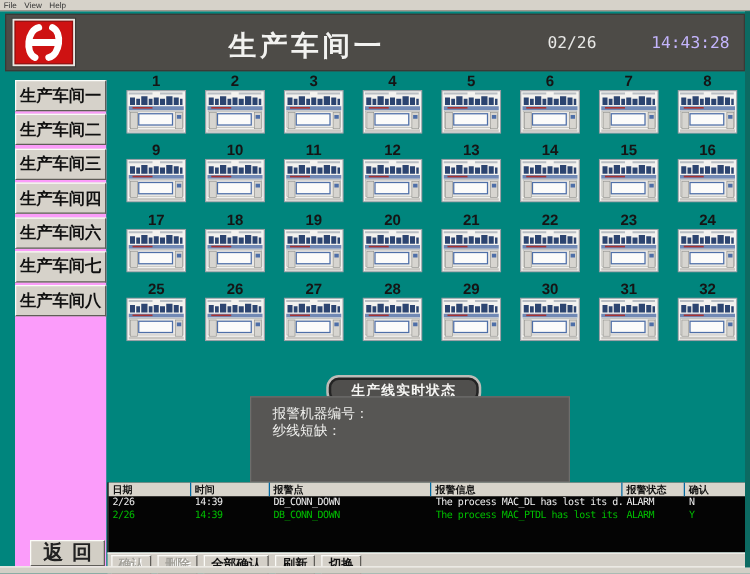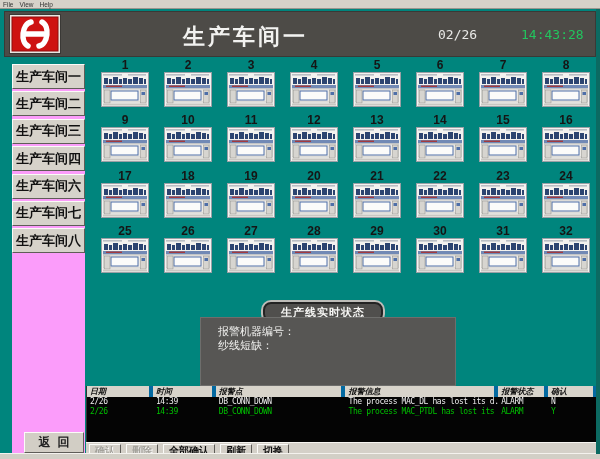--- a/index.html
+++ b/index.html
@@ -15,33 +15,33 @@
   .window-bottom{position:absolute;left:0;top:453px;width:600px;height:6px;
                  background:#d2cfc6;border-top:1px solid #f4f2ee;}
   
   .titlebar{position:absolute;left:4px;top:11px;width:592px;height:46px;background:#4d4b47;
             border:1px solid #3a3936;box-sizing:border-box;}
   .logo{position:absolute;left:4px;top:2px;width:52px;height:40px;}
   .app-title{position:absolute;left:178px;top:10px;color:#f2f2f0;font-size:22px;
              font-weight:bold;letter-spacing:3px;white-space:nowrap;}
   .hdr-date{position:absolute;left:433px;top:15px;color:#e8e8e6;font-size:13px;
             font-family:"DejaVu Sans Mono",monospace;}
-  .hdr-time{position:absolute;left:516px;top:15px;color:#22c55e;font-size:13px;
+  .hdr-time{position:absolute;left:516px;top:15px;color:#c4b5fd;font-size:13px;
             font-family:"DejaVu Sans Mono",monospace;}
   
   .sidebar{position:absolute;left:12px;top:64px;width:73px;height:390px;background:#fb9cfa;}
   .ws-btn{height:23px;margin-bottom:2.4px;background:#d6d2ca;
           border-top:1px solid #fbfbf8;border-left:1px solid #fbfbf8;
           border-right:1px solid #5f5d58;border-bottom:1px solid #5f5d58;
           font-size:13px;font-weight:bold;color:#111;display:flex;align-items:center;
           justify-content:center;white-space:nowrap;cursor:default;}
   .return-btn{position:absolute;left:12px;right:1px;top:368px;height:19px;background:#d2cec5;
           border-top:1px solid #fbfbf8;border-left:1px solid #fbfbf8;
           border-right:1px solid #5f5d58;border-bottom:1px solid #5f5d58;
-          font-size:12px;font-weight:bold;color:#222;display:flex;align-items:center;
+          font-size:16px;font-weight:bold;color:#222;display:flex;align-items:center;
           justify-content:center;letter-spacing:7px;text-indent:7px;}
   
   .machine-grid{position:absolute;left:101px;top:59px;width:489px;height:215px;
                 display:grid;grid-template-columns:repeat(8,48px);
                 justify-content:space-between;align-content:space-between;}
   .machine{width:48px;height:49px;display:flex;flex-direction:column;align-items:center;}
   .m-num{font-size:12px;font-weight:bold;color:#151515;line-height:13px;height:13px;}
   .m-img{width:48px;height:35px;display:block;}
   
   .status-label{position:absolute;left:263px;top:302px;width:116px;height:16px;
@@ -51,21 +51,21 @@
   .status-panel{position:absolute;left:200px;top:317px;width:256px;height:69px;
                 background:#575654;border:1px solid #6e6e6c;box-sizing:border-box;
                 color:#f0f0ee;font-size:11px;padding:6px 0 0 17px;}
   .status-panel div{line-height:14px;}
   
   .alarm-table{position:absolute;left:86px;top:386px;width:511px;height:56px;background:#040404;
                border-left:1px solid #333;box-sizing:border-box;}
   .t-head{display:flex;height:11px;background:#d8d4cb;}
   .t-cell{overflow:hidden;white-space:nowrap;box-sizing:border-box;padding-left:3px;}
   .t-head .t-cell{font-size:8px;font-weight:bold;color:#111;line-height:11px;
-                  border-right:4px solid #0369a1;font-style:italic;}
+                  border-right:1px solid #0369a1;}
   .t-row{display:flex;height:10px;font-family:"DejaVu Sans Mono",monospace;
          font-size:8px;line-height:10px;letter-spacing:-0.4px;}
   .t-white{color:#efefef;}
   .t-green{color:#00c000;}
   .c0{width:66px;} .c1{width:63px;} .c2{width:130px;} .c3{width:153px;}
   .c4{width:50px;} .c5{width:49px;}
   
   .bottombar{position:absolute;left:86px;top:442px;width:514px;height:17px;background:#d4d0c8;
              border-top:1px solid #f6f4f0;display:flex;align-items:center;gap:5px;
              padding-left:3px;box-sizing:border-box;}

